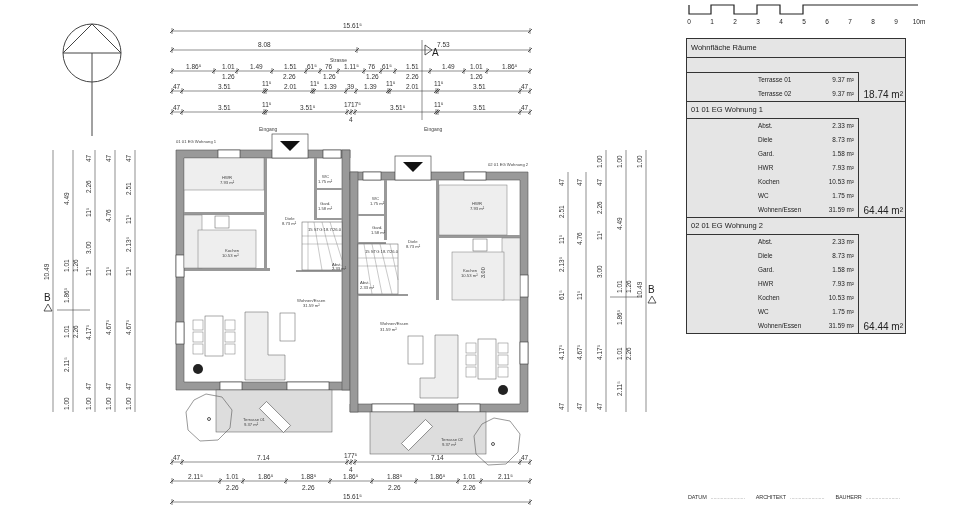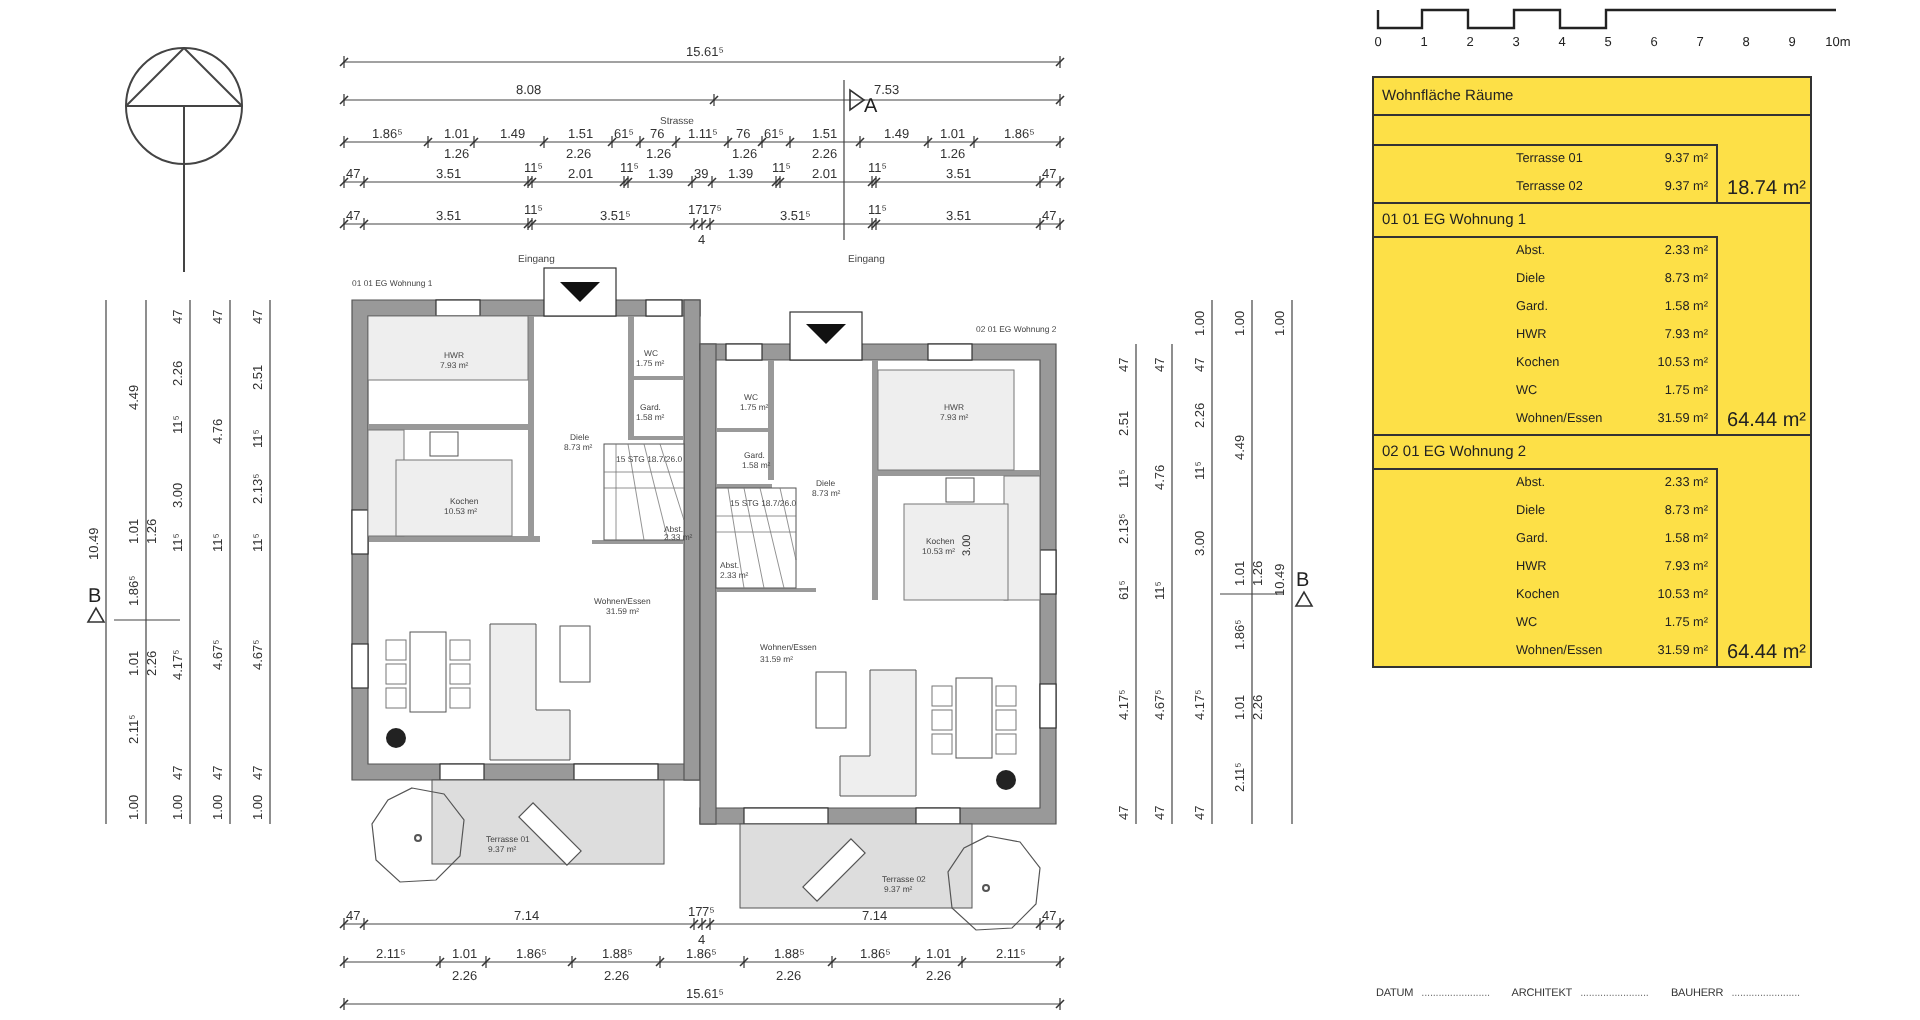--- a/index.html
+++ b/index.html
@@ -2,21 +2,21 @@
 <html><head>
 <meta charset="utf-8">
 <style>
   html,body{margin:0;padding:0;background:#fff;}
   body{width:960px;height:510px;position:relative;overflow:hidden;font-family:"Liberation Sans",sans-serif;color:#222;}
   .abs{position:absolute;}
   svg text{font-family:"Liberation Sans",sans-serif;}
   .dim{font-size:6.5px;fill:#333;}
   .lbl{font-size:4.2px;fill:#444;}
   
-  #area-table{position:absolute;left:686px;top:38px;width:218px;border:1px solid #333;font-size:7px;background:#fde047;}
+  #area-table{position:absolute;left:686px;top:38px;width:218px;border:1px solid #333;font-size:7px;background:#e5e5e5;}
   #area-table .head{height:18px;line-height:18px;padding-left:4px;font-size:7.5px;border-bottom:1px solid #333;}
   #area-table .spacer{height:14px;}
   .group{position:relative;border-top:1px solid #333;}
   .group-title{height:16px;line-height:16px;padding-left:4px;font-size:7.5px;}
   .rows{margin-left:0;width:171px;border-top:1px solid #333;border-right:1px solid #333;}
   .row{height:14px;line-height:14px;position:relative;font-size:6.4px;}
   .row .n{position:absolute;left:71px;}
   .row .v{position:absolute;right:4px;}
   .total{position:absolute;right:2px;bottom:1px;font-size:10px;}
   .scale-labels span{position:absolute;top:16px;font-size:6.5px;transform:translateX(-50%);}

